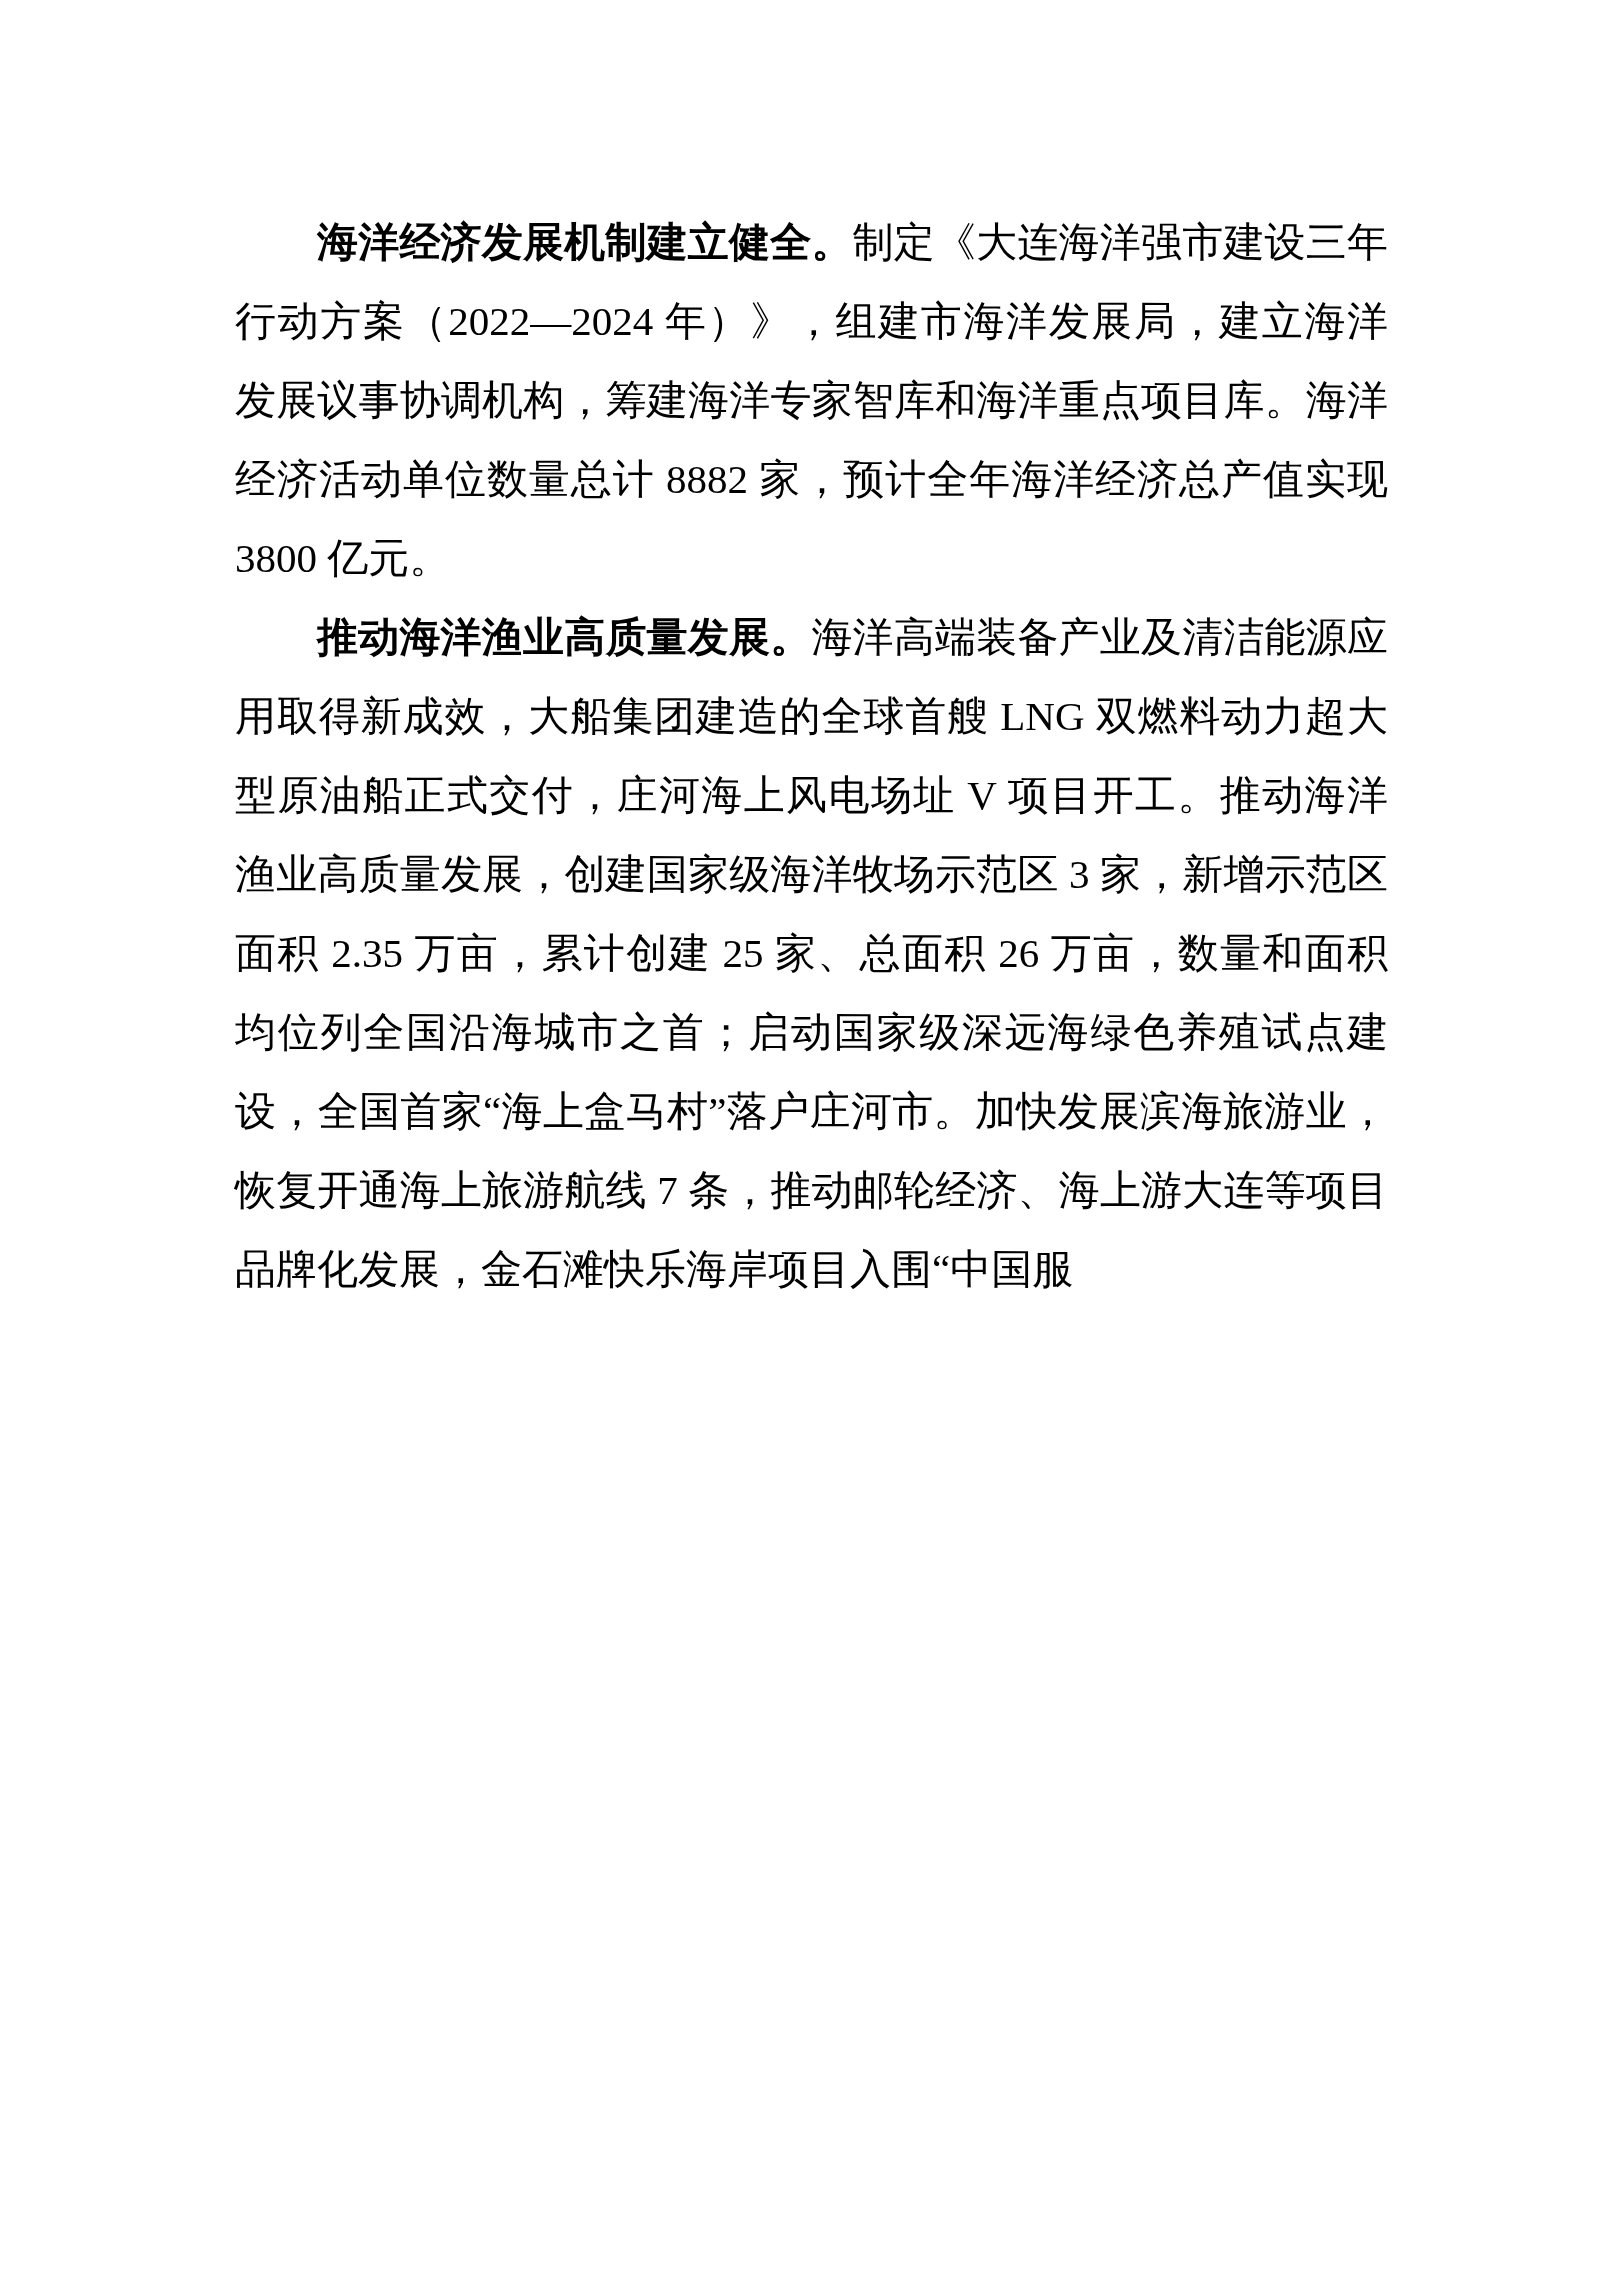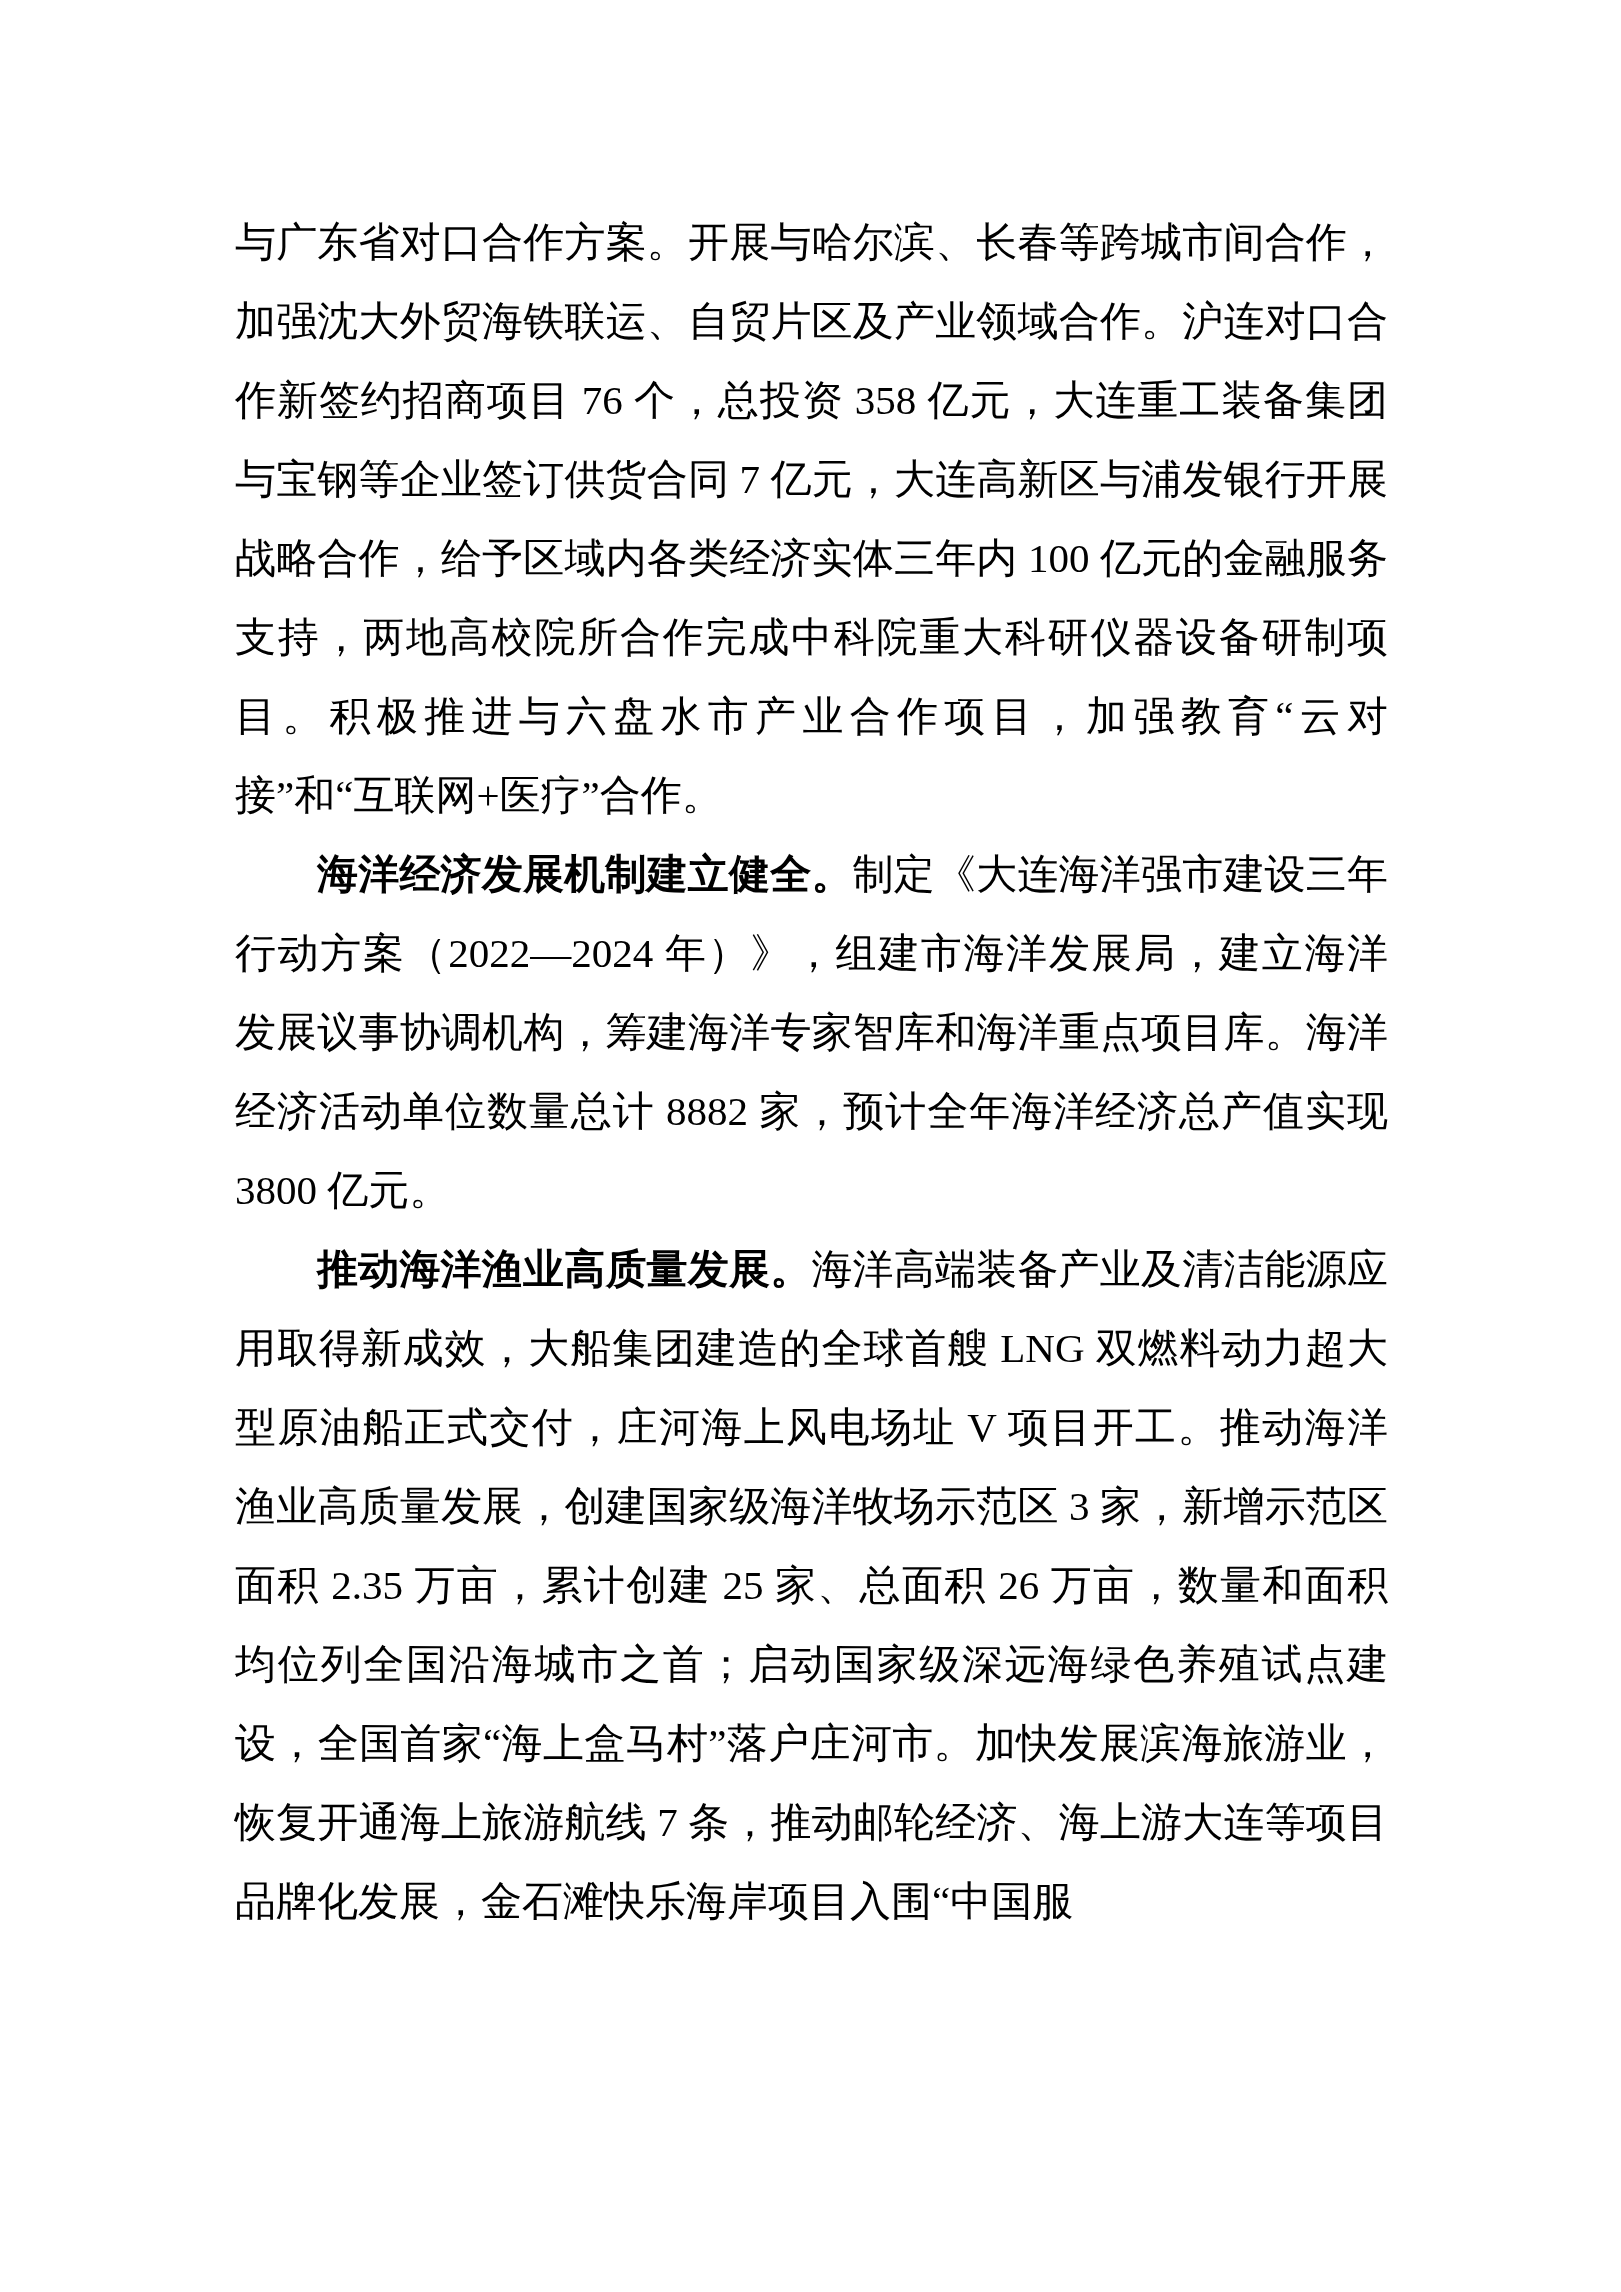--- a/index.html
+++ b/index.html
@@ -48,23 +48,20 @@
     color: #000000;
   }
 </style>
 </head>
 <body>
 
 <div class="page">
 
   <div class="content">
 
-    <p class="para">
-      <span>与广东省对口合作方案。开展与哈尔滨、长春等跨城市间合作，加强沈大外贸海铁联运、自贸片区及产业领域合作。沪连对口合作新签约招商项目 76 个，总投资 358 亿元，大连重工装备集团与宝钢等企业签订供货合同 7 亿元，大连高新区与浦发银行开展战略合作，给予区域内各类经济实体三年内 100 亿元的金融服务支持，两地高校院所合作完成中科院重大科研仪器设备研制项目。积极推进与六盘水市产业合作项目，加强教育“云对接”和“互联网+医疗”合作。</span>
-    </p>
 
 
     <p class="para indent">
       <span class="run-bold">海洋经济发展机制建立健全。</span><span>制定《大连海洋强市建设三年行动方案（2022—2024 年）》，组建市海洋发展局，建立海洋发展议事协调机构，筹建海洋专家智库和海洋重点项目库。海洋经济活动单位数量总计 8882 家，预计全年海洋经济总产值实现 3800 亿元。</span>
     </p>
 
     <p class="para indent">
       <span class="run-bold">推动海洋渔业高质量发展。</span><span>海洋高端装备产业及清洁能源应用取得新成效，大船集团建造的全球首艘 LNG 双燃料动力超大型原油船正式交付，庄河海上风电场址 V 项目开工。推动海洋渔业高质量发展，创建国家级海洋牧场示范区 3 家，新增示范区面积 2.35 万亩，累计创建 25 家、总面积 26 万亩，数量和面积均位列全国沿海城市之首；启动国家级深远海绿色养殖试点建设，全国首家“海上盒马村”落户庄河市。加快发展滨海旅游业，恢复开通海上旅游航线 7 条，推动邮轮经济、海上游大连等项目品牌化发展，金石滩快乐海岸项目入围“中国服</span>
     </p>
 

